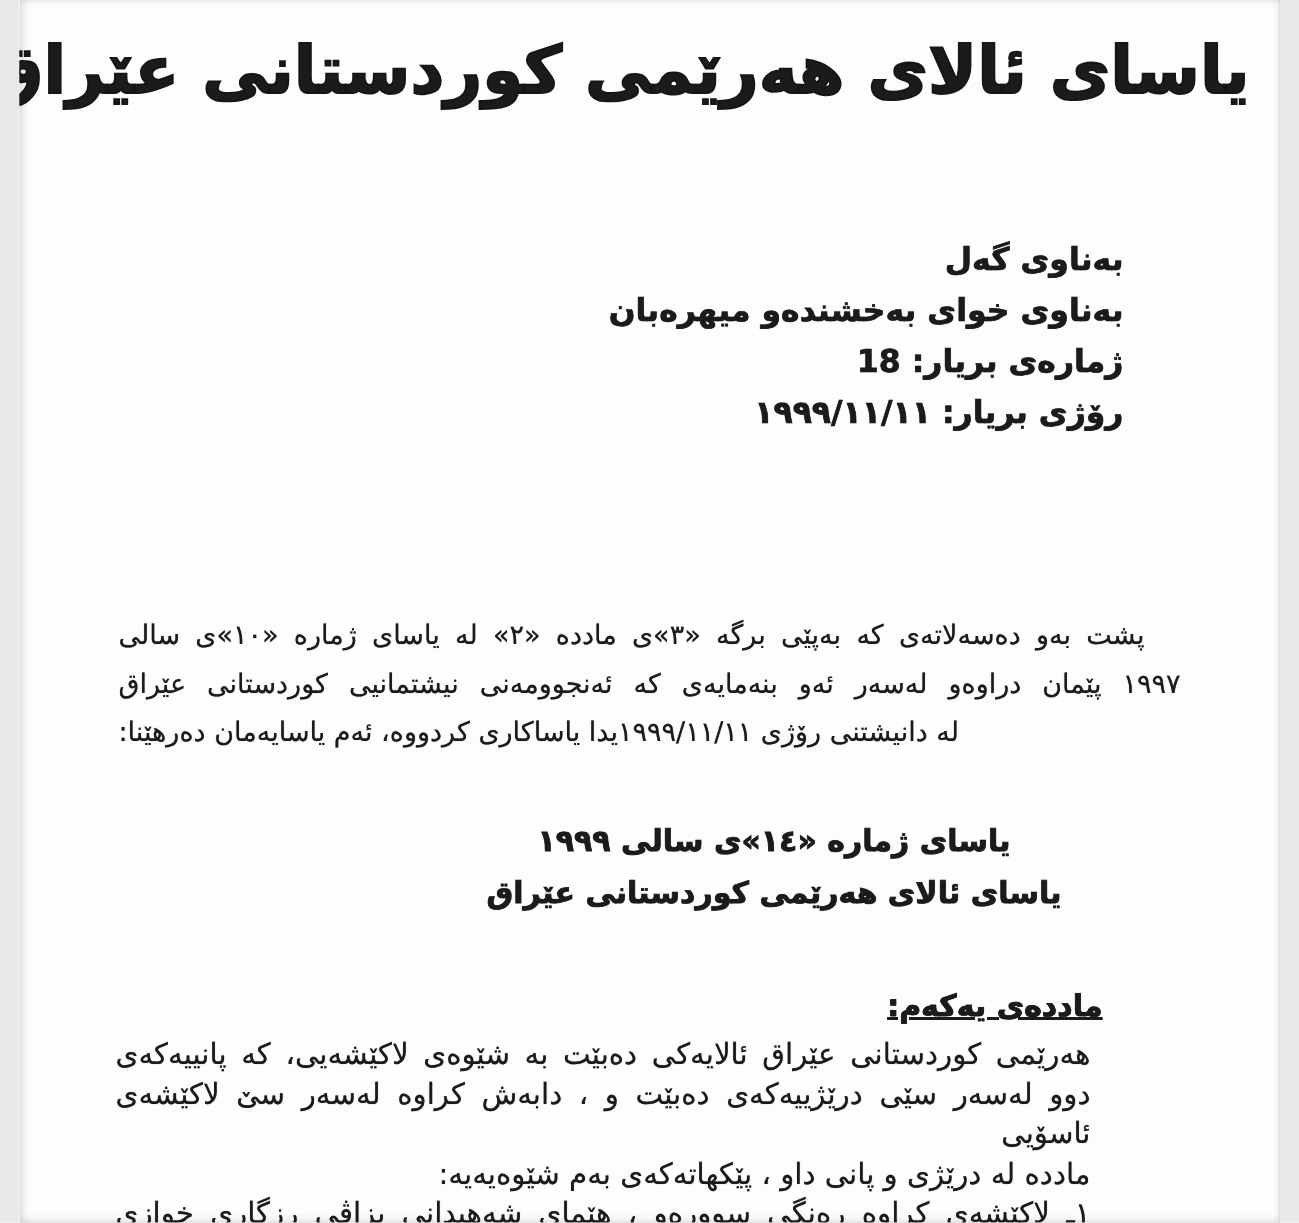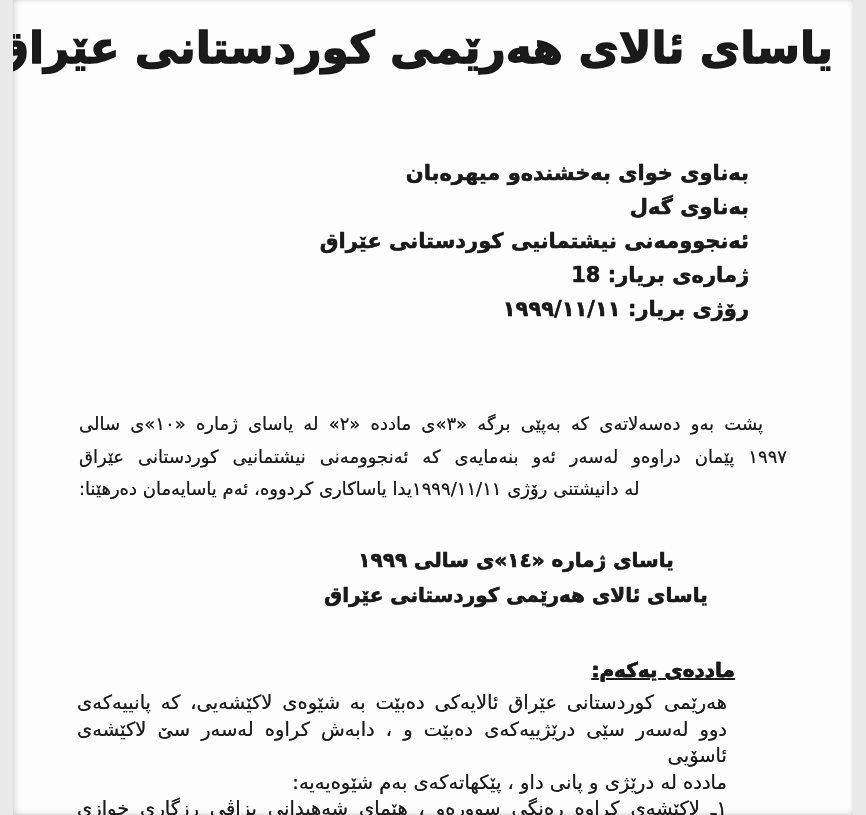--- a/index.html
+++ b/index.html
@@ -80,23 +80,22 @@
   .article-body .cont-line{ text-align:right; padding-right:38px; }
 </style>
 </head>
 <body>
 
 <div class="page">
 
   <div class="doc-title scan-soft">یاسای ئالای هەرێمی کوردستانی عێراق</div>
 
   <div class="header-block scan-soft">
+    <div>بەناوی گەل</div>
     <div>بەناوی خوای بەخشندەو میهرەبان</div>
-    <div>بەناوی گەل</div>
-    <div>ئەنجوومەنی نیشتمانیی کوردستانی عێراق</div>
     <div>ژمارەی بریار: 18</div>
     <div>رۆژی بریار: ١٩٩٩/١١/١١</div>
   </div>
 
 
   <div class="preamble scan-soft">
     <div class="just indent-first">پشت بەو دەسەلاتەی کە بەپێی برگە «٣»ی ماددە «٢» لە یاسای ژمارە «١٠»ی سالی</div>
     <div class="just">١٩٩٧ پێمان دراوەو لەسەر ئەو بنەمایەی کە ئەنجوومەنی نیشتمانیی کوردستانی عێراق</div>
     <div class="last-line">لە دانیشتنی رۆژی ١٩٩٩/١١/١١یدا یاساکاری کردووە، ئەم یاسایەمان دەرهێنا:</div>
   </div>

